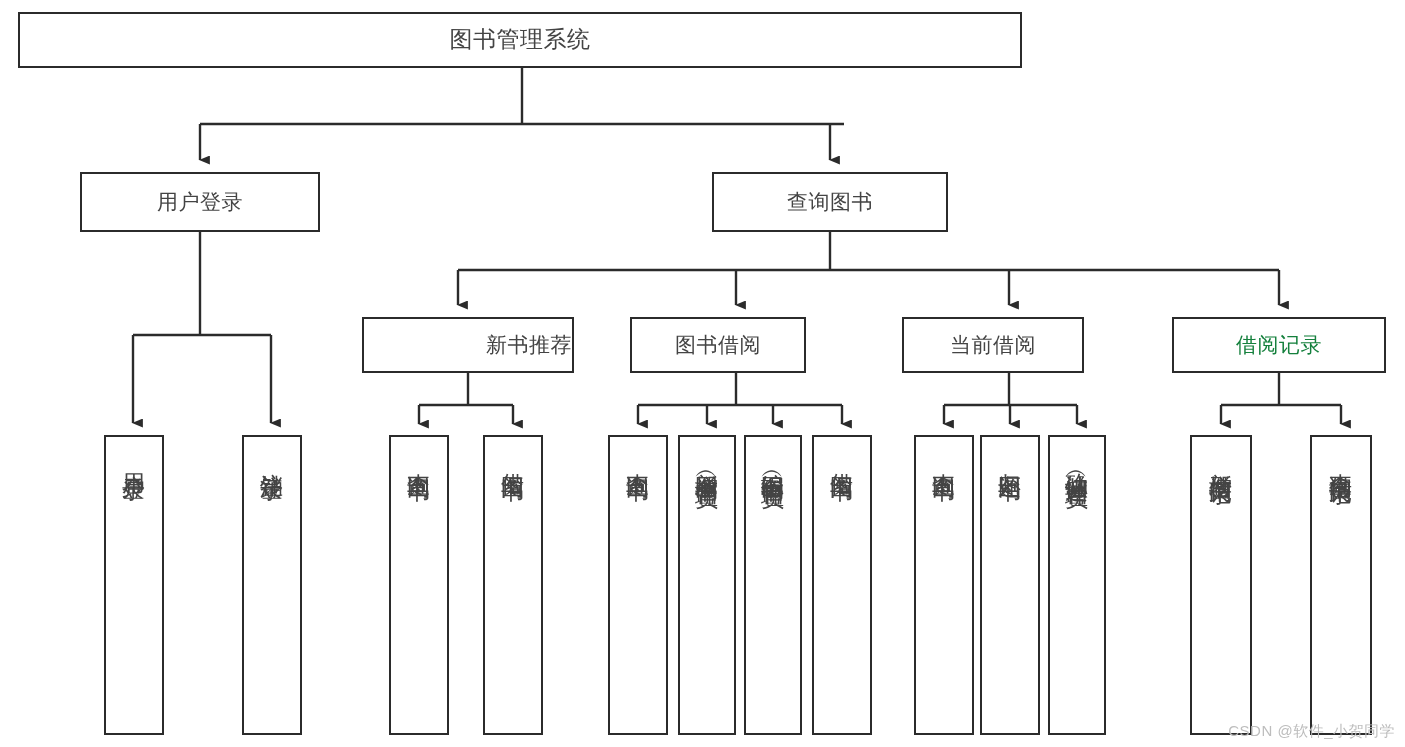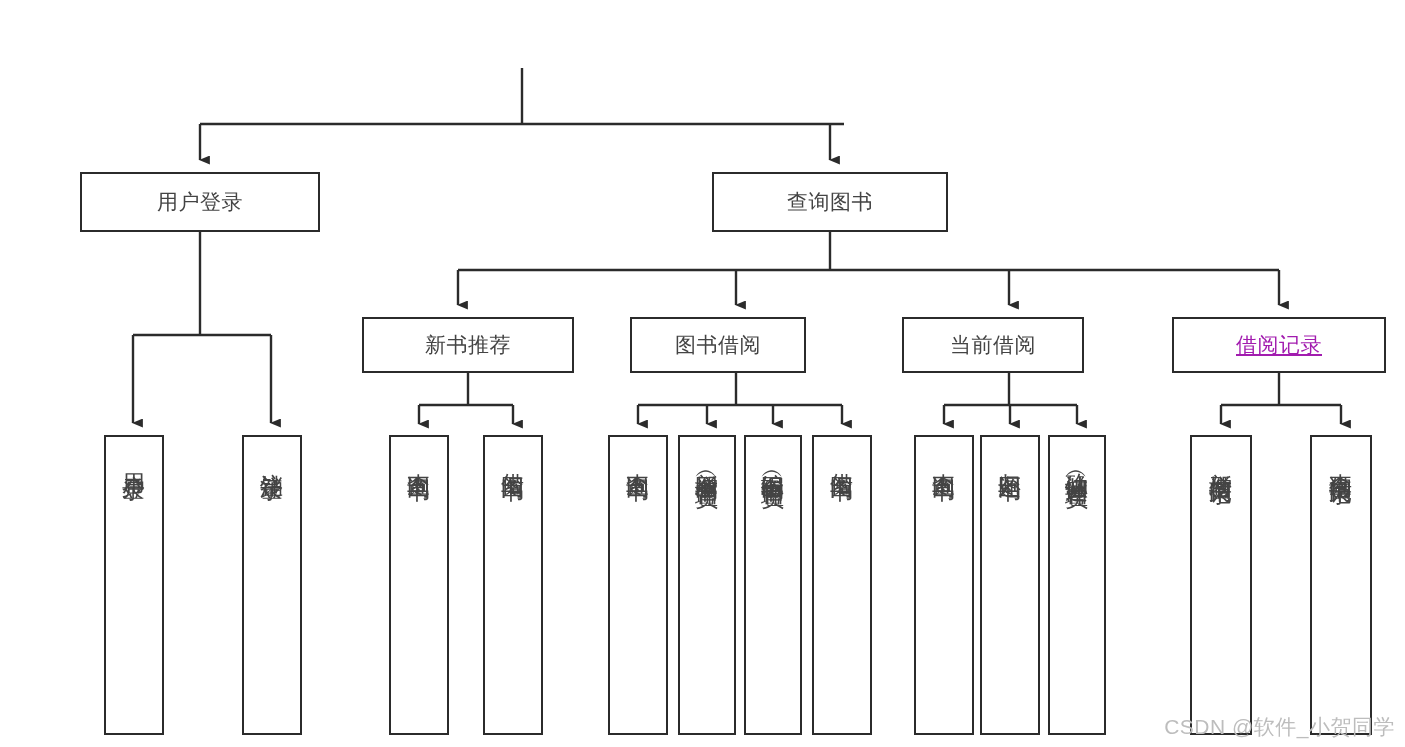--- a/index.html
+++ b/index.html
@@ -59,21 +59,21 @@
     line-height: 1.05;
     letter-spacing: 2px;
   }
   .node.root .node-label {
     font-size: 23px;
   }
   #watermark {
     position: absolute;
     right: 10px;
     bottom: 6px;
-    font-size: 21px;
+    font-size: 15px;
     color: #bdbdbd;
     letter-spacing: 0.5px;
     white-space: nowrap;
     user-select: none;
   }
 </style>
 </head>
 <body>
 
 <div id="diagram-root">
@@ -121,39 +121,42 @@
       <path d="M1010,405 L1010,424" marker-end="url(#arrow)"></path>
       <path d="M1077,405 L1077,424" marker-end="url(#arrow)"></path>
 
       <path d="M1279,373 L1279,405"></path>
       <path d="M1221,405 L1341,405"></path>
       <path d="M1221,405 L1221,424" marker-end="url(#arrow)"></path>
       <path d="M1341,405 L1341,424" marker-end="url(#arrow)"></path>
     </g>
   </svg>
 
+  <div class="node root horizontal" style="left: 18px; top: 12px; width: 1004px; height: 56px; border-color: rgb(43, 43, 43); background: rgb(255, 255, 255);">
+    <span class="node-label" style="color: rgb(68, 68, 68);">图书管理系统</span>
+  </div>
 
   <div class="node horizontal" style="left: 80px; top: 172px; width: 240px; height: 60px; border-color: rgb(43, 43, 43); background: rgb(255, 255, 255);">
     <span class="node-label" style="color: rgb(68, 68, 68);">用户登录</span>
   </div>
   <div class="node horizontal" style="left: 712px; top: 172px; width: 236px; height: 60px; border-color: rgb(43, 43, 43); background: rgb(255, 255, 255);">
     <span class="node-label" style="color: rgb(68, 68, 68);">查询图书</span>
   </div>
 
-  <div class="node horizontal" style="left: 362px; top: 317px; width: 212px; height: 56px; border-color: rgb(43, 43, 43); background: rgb(255, 255, 255);">
+  <div class="node horizontal" style="left: 362px; top: 317px; width: 212px; height: 56px; border-color: rgb(43, 43, 43); background: rgb(255, 255, 255); justify-content: flex-end;">
     <span class="node-label" style="color: rgb(68, 68, 68);">新书推荐</span>
   </div>
   <div class="node horizontal" style="left: 630px; top: 317px; width: 176px; height: 56px; border-color: rgb(43, 43, 43); background: rgb(255, 255, 255);">
     <span class="node-label" style="color: rgb(68, 68, 68);">图书借阅</span>
   </div>
   <div class="node horizontal" style="left: 902px; top: 317px; width: 182px; height: 56px; border-color: rgb(43, 43, 43); background: rgb(255, 255, 255);">
     <span class="node-label" style="color: rgb(68, 68, 68);">当前借阅</span>
   </div>
   <div class="node horizontal" style="left: 1172px; top: 317px; width: 214px; height: 56px; border-color: rgb(43, 43, 43); background: rgb(255, 255, 255);">
-    <span class="node-label" style="color: #a21caf; text-decoration: underline;">借阅记录</span>
+    <span class="node-label" style="color: #15803d;">借阅记录</span>
   </div>
 
   <div class="node vertical" style="left: 104px; top: 435px; width: 60px; height: 300px; border-color: rgb(43, 43, 43); background: rgb(255, 255, 255);">
     <span class="node-label" style="color: rgb(68, 68, 68);">用户登录</span>
   </div>
   <div class="node vertical" style="left: 242px; top: 435px; width: 60px; height: 300px; border-color: rgb(43, 43, 43); background: rgb(255, 255, 255);">
     <span class="node-label" style="color: rgb(68, 68, 68);">注销登录</span>
   </div>
   <div class="node vertical" style="left: 389px; top: 435px; width: 60px; height: 300px; border-color: rgb(43, 43, 43); background: rgb(255, 255, 255);">
     <span class="node-label" style="color: rgb(68, 68, 68);">查询图书</span>

